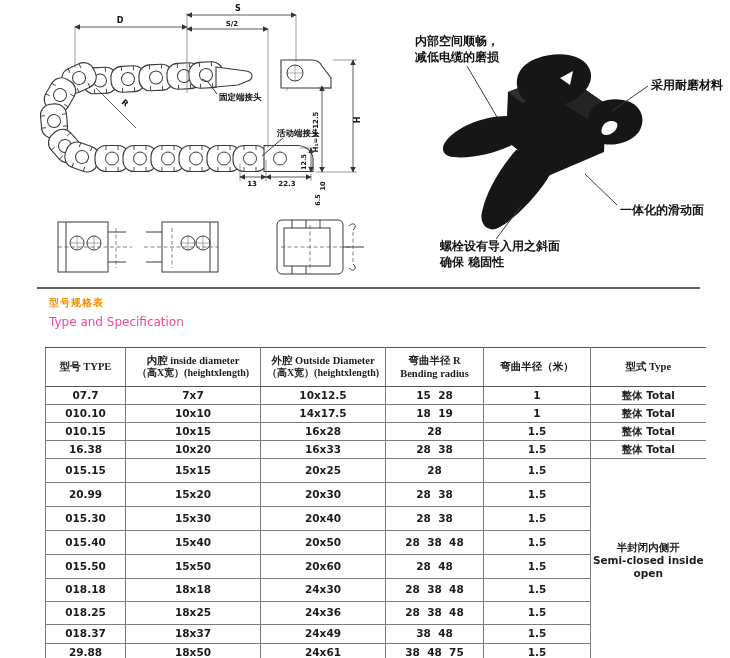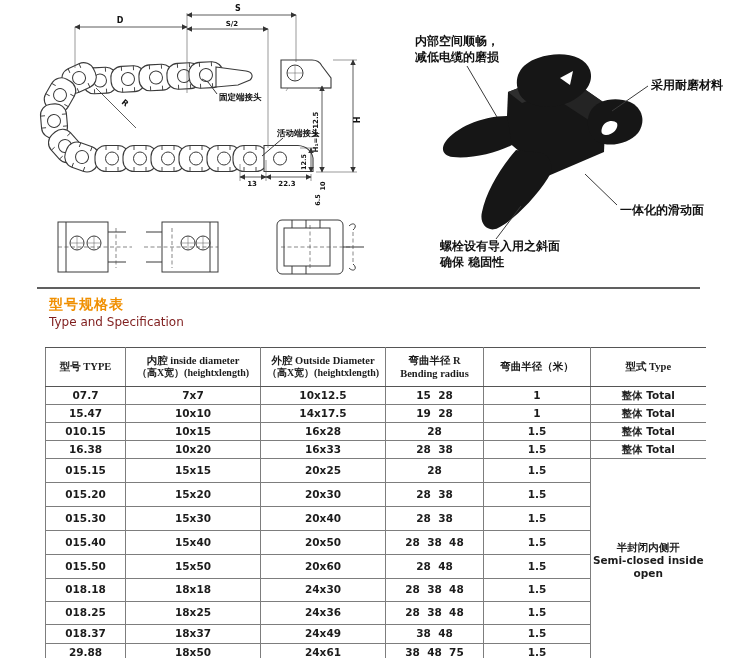--- a/index.html
+++ b/index.html
@@ -18,23 +18,23 @@
   .dimtxt2{ font:bold 6.5px "DejaVu Sans",sans-serif; fill:#111; }
   .biglbl { font:bold 8px "DejaVu Sans",sans-serif; fill:#111; }
   .cntxt  { font:bold 8.5px "DejaVu Sans",sans-serif; fill:#111; }
   .ann    { font:bold 12px "DejaVu Sans",sans-serif; fill:#111; }
   .blk    { fill:#161616; stroke:none; }
   .blk2   { fill:#242424; stroke:none; }
   .blk3   { fill:#2e2e2e; stroke:none; }
 
   
   .divider { position:absolute; left:37px; top:287px; width:663px; height:2px; background:#606060; }
-  .sec-title-cn { position:absolute; left:49px; top:296px; font-size:14px; font-weight:bold;
+  .sec-title-cn { position:absolute; left:49px; top:296px; font-size:10px; font-weight:bold;
                   color:#F08F00; letter-spacing:1px; }
-  .sec-title-en { position:absolute; left:49px; top:315px; font-size:12px; color:#7f1d1d; }
+  .sec-title-en { position:absolute; left:49px; top:315px; font-size:12px; color:#ec4899; }
 
   
   .spec-table { position:absolute; left:45px; top:347px; border-collapse:collapse; table-layout:fixed; }
   .spec-table th, .spec-table td {
       border:1px solid #7d7d7d; font-size:10.5px; font-weight:bold; color:#1c1c1c;
       text-align:center; vertical-align:middle; padding:0; line-height:1.25; overflow:hidden; }
   .spec-table th:last-child, .spec-table td.tcell { border-right:none; }
   .spec-table tr.hdr th { height:38px; border-top:1.5px solid #555; border-bottom:1.2px solid #555;font-family:Liberation Serif, serif; }
   .spec-table tr.last td { border-bottom:2.5px solid #4a4a4a; }
   .rs { height:18px; }
@@ -256,24 +256,24 @@
 
     <tr class="rs">
           <td>07.7</td>
           <td>7x7</td>
           <td>10x12.5</td>
           <td class="pre">15  28</td>
           <td>1</td>
           <td class="tcell">整体 Total</td>
         </tr>
     <tr class="rs">
-          <td>15.47</td>
+          <td>010.10</td>
           <td>10x10</td>
           <td>14x17.5</td>
-          <td class="pre">19  28</td>
+          <td class="pre">18  19</td>
           <td>1</td>
           <td class="tcell">整体 Total</td>
         </tr>
     <tr class="rs">
           <td>010.15</td>
           <td>10x15</td>
           <td>16x28</td>
           <td class="pre">28</td>
           <td>1.5</td>
           <td class="tcell">整体 Total</td>
@@ -292,21 +292,21 @@
           <td>15x15</td>
           <td>20x25</td>
           <td class="pre">28</td>
           <td>1.5</td>
       <td class="tcell" rowspan="9">
         <div>半封闭内侧开</div>
         <div>Semi-closed inside open</div>
       </td>
         </tr>
     <tr class="rl">
-          <td>015.20</td>
+          <td>20.99</td>
           <td>15x20</td>
           <td>20x30</td>
           <td class="pre">28  38</td>
           <td>1.5</td>
         </tr>
     <tr class="rl">
           <td>015.30</td>
           <td>15x30</td>
           <td>20x40</td>
           <td class="pre">28  38</td>

